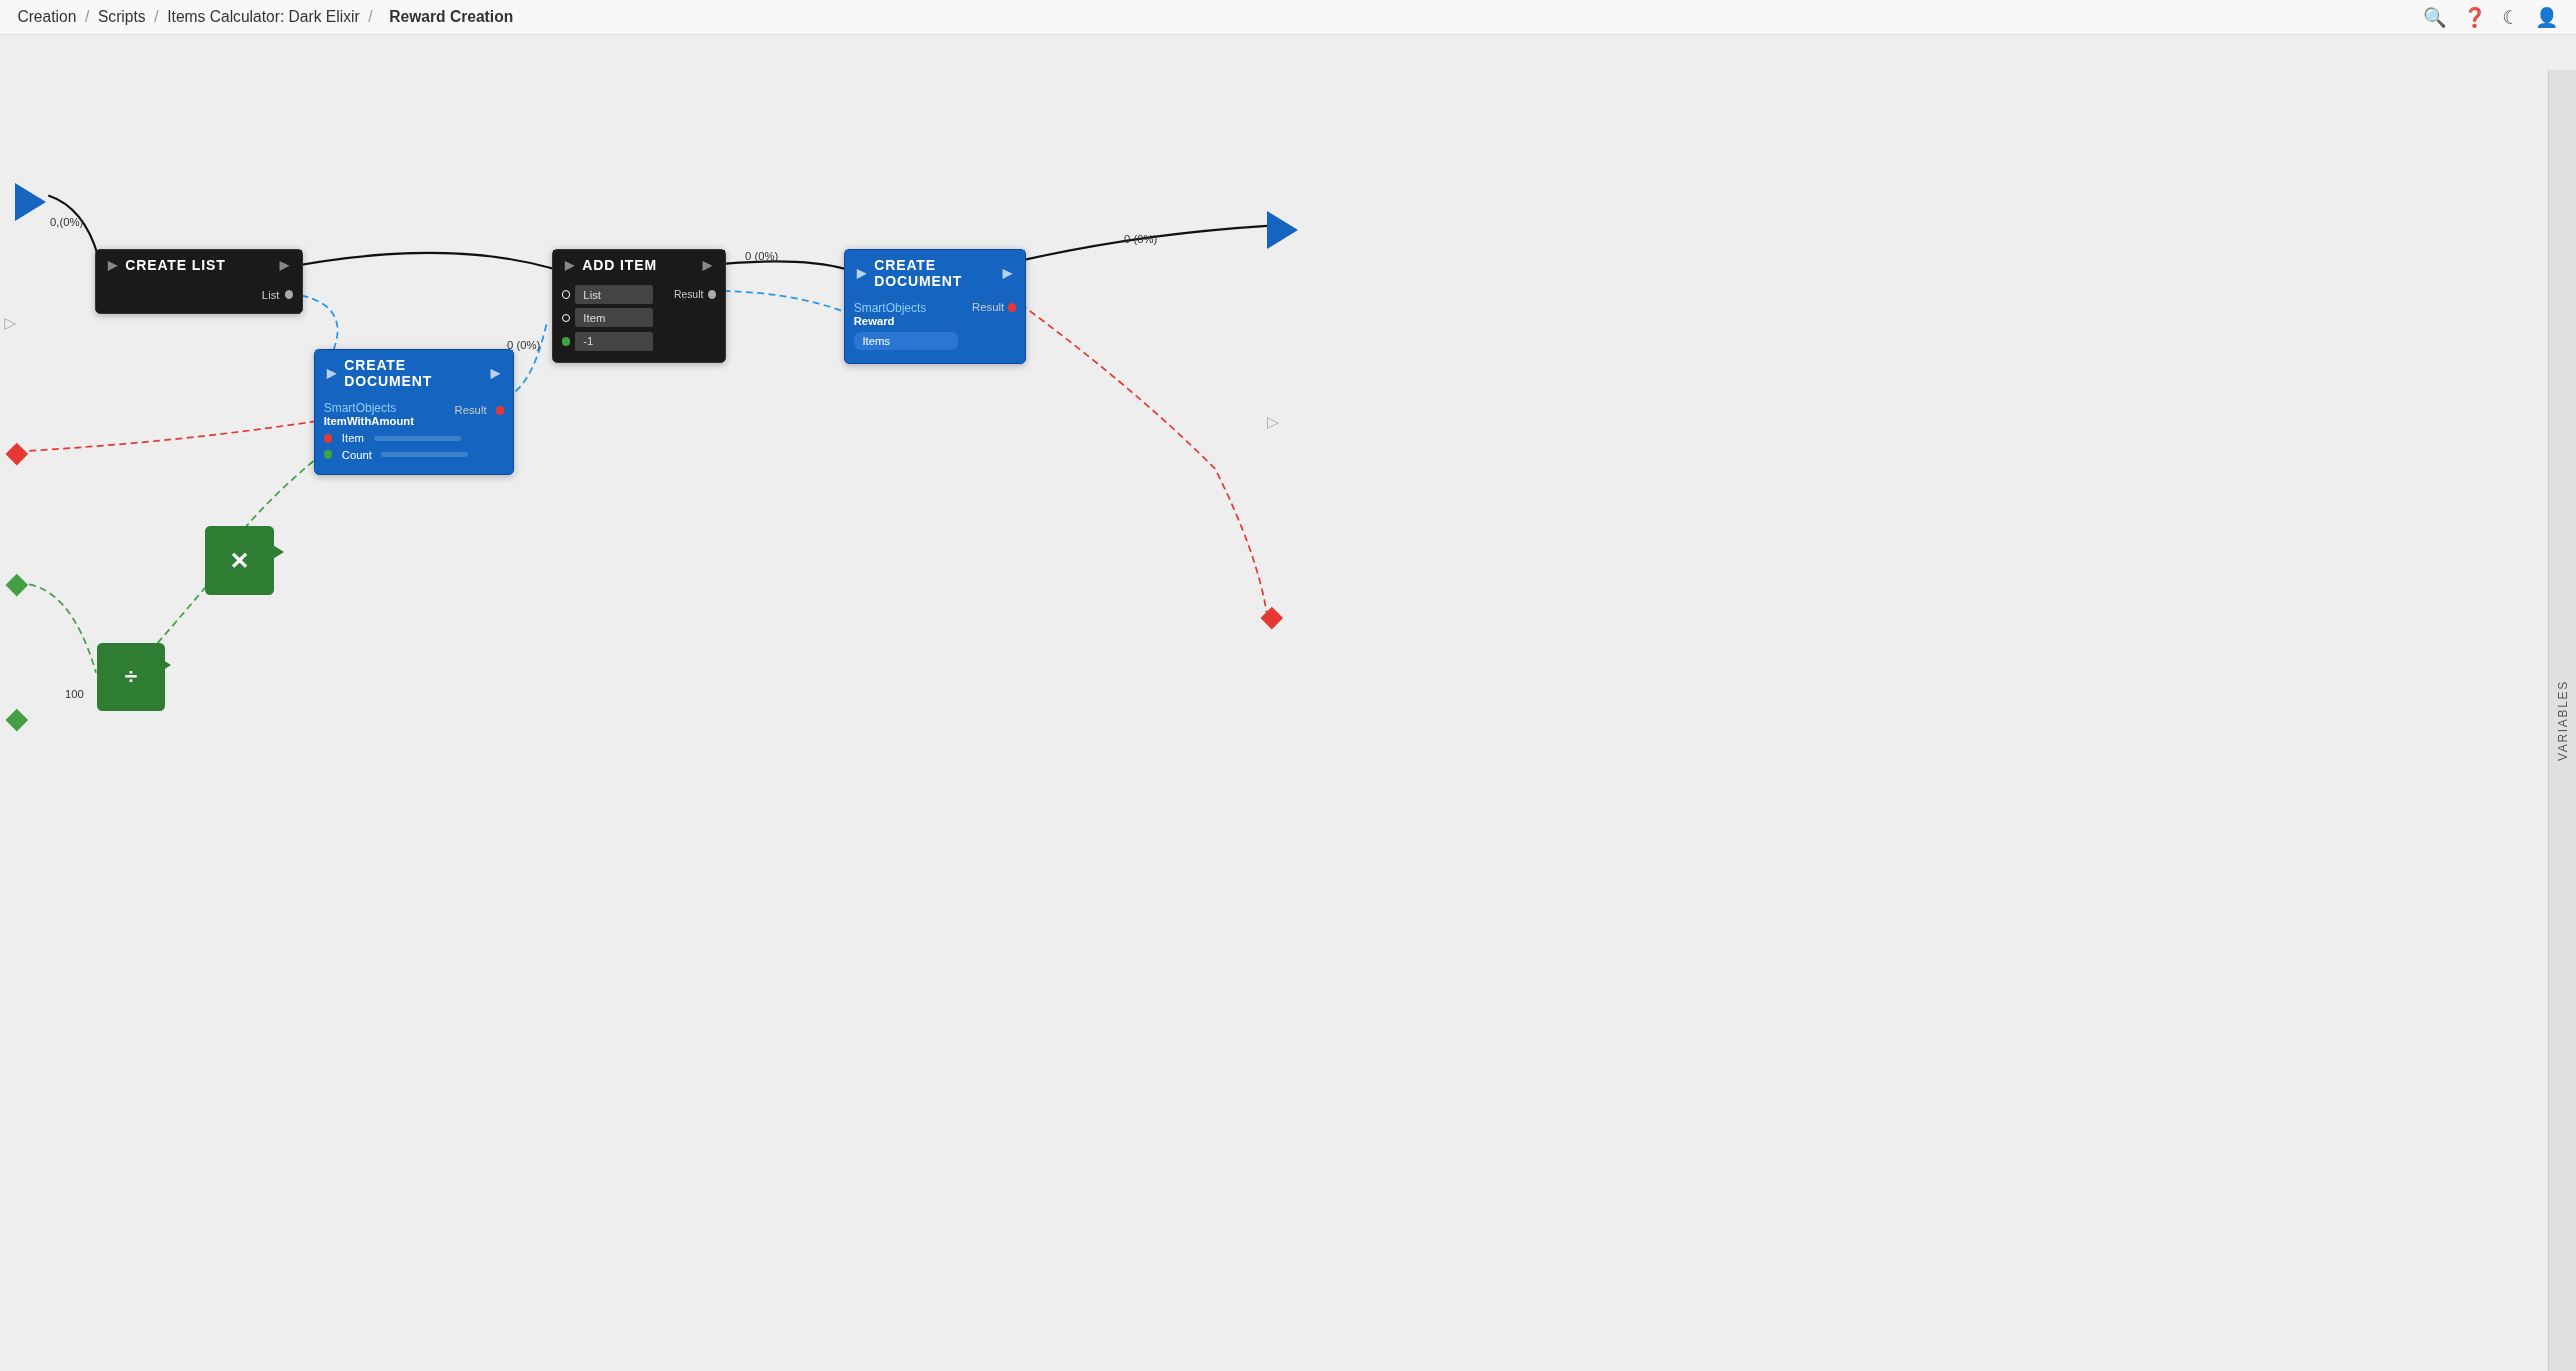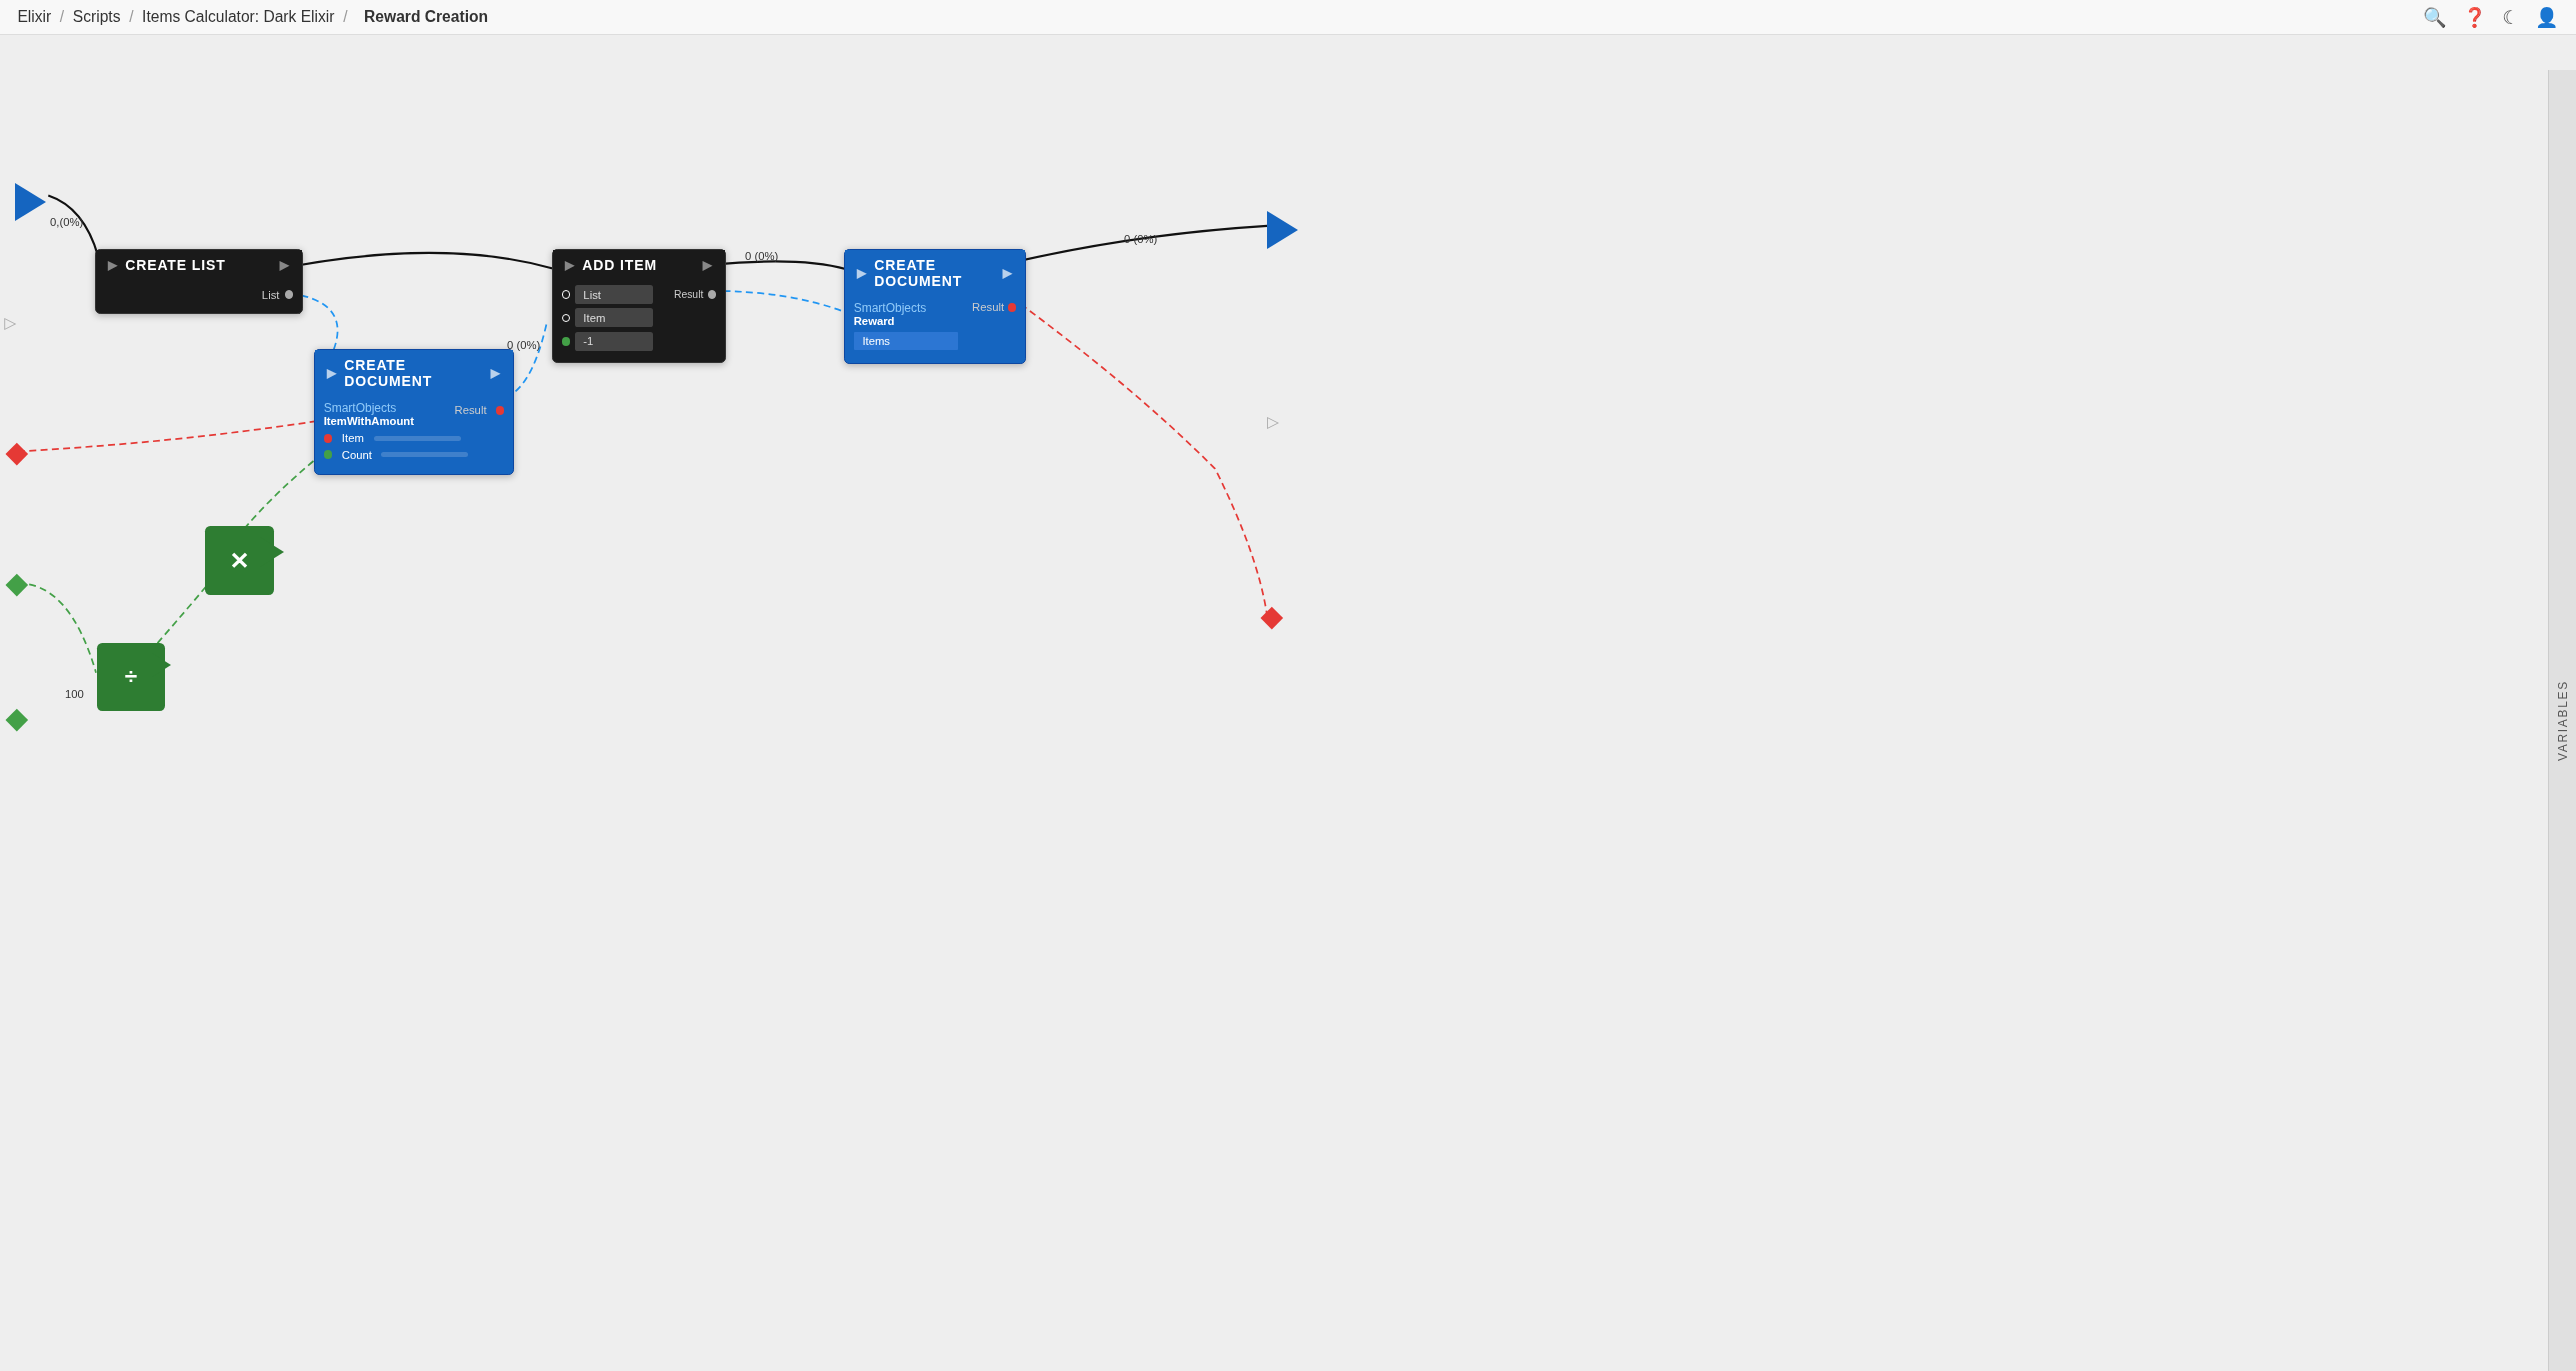--- a/index.html
+++ b/index.html
@@ -218,34 +218,34 @@
       border-radius: 2.6px;
       padding: 3.5px 8.7px;
       font-size: 11.3px;
       color: #ddd;
       min-width: 78px;
       display: inline-block;
     }
 
     .node-blue .items-field {
       background: rgba(100,160,255,0.3);
-      border-radius: 1px;
+      border-radius: 7px;
       padding: 2.6px 8.7px;
       font-size: 11.3px;
       color: #fff;
       min-width: 104px;
       display: inline-block;
     }
   </style>
 </head>
 <body>
 
 <div class="header">
   <div class="breadcrumb">
-    <span>Elixir</span>
+    <span>Creation</span>
     <span class="sep">/</span>
     <span>Scripts</span>
     <span class="sep">/</span>
     <span>Items Calculator: Dark Elixir</span>
     <span class="sep">/</span>
     <span class="current">Reward Creation</span>
   </div>
   <div class="header-icons">
     <span class="header-icon">🔍</span>
     <span class="header-icon">❓</span>

